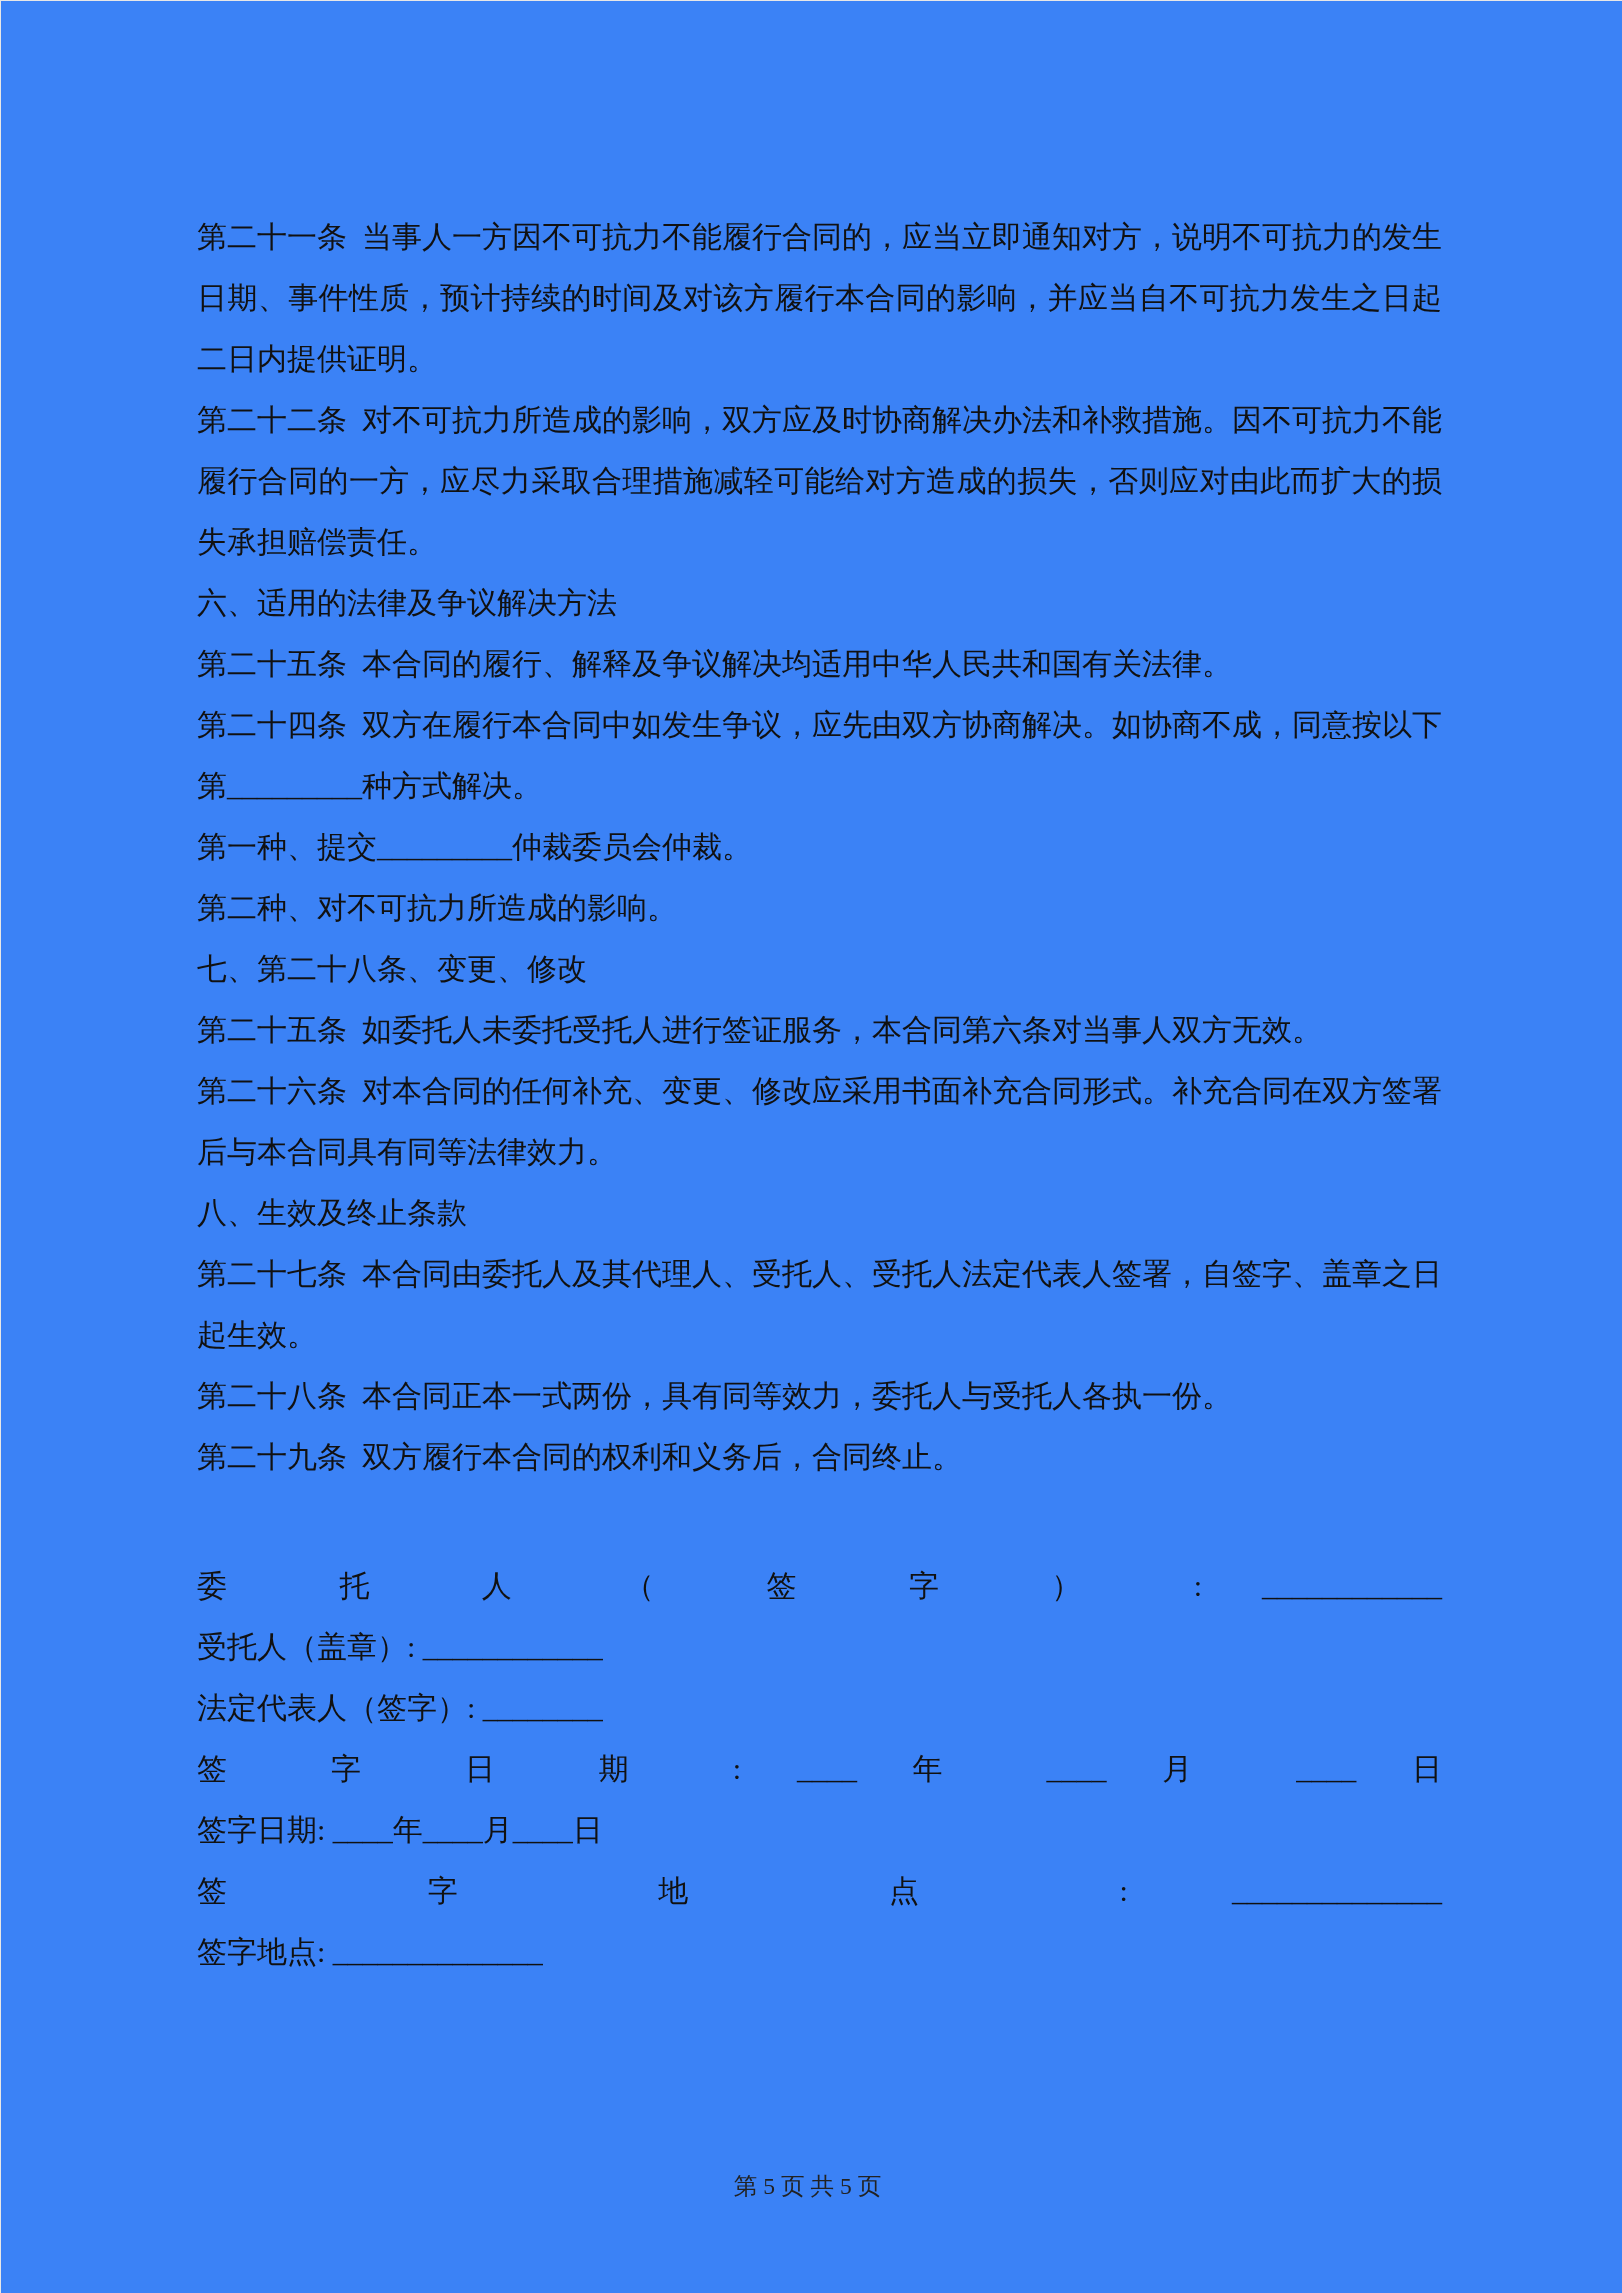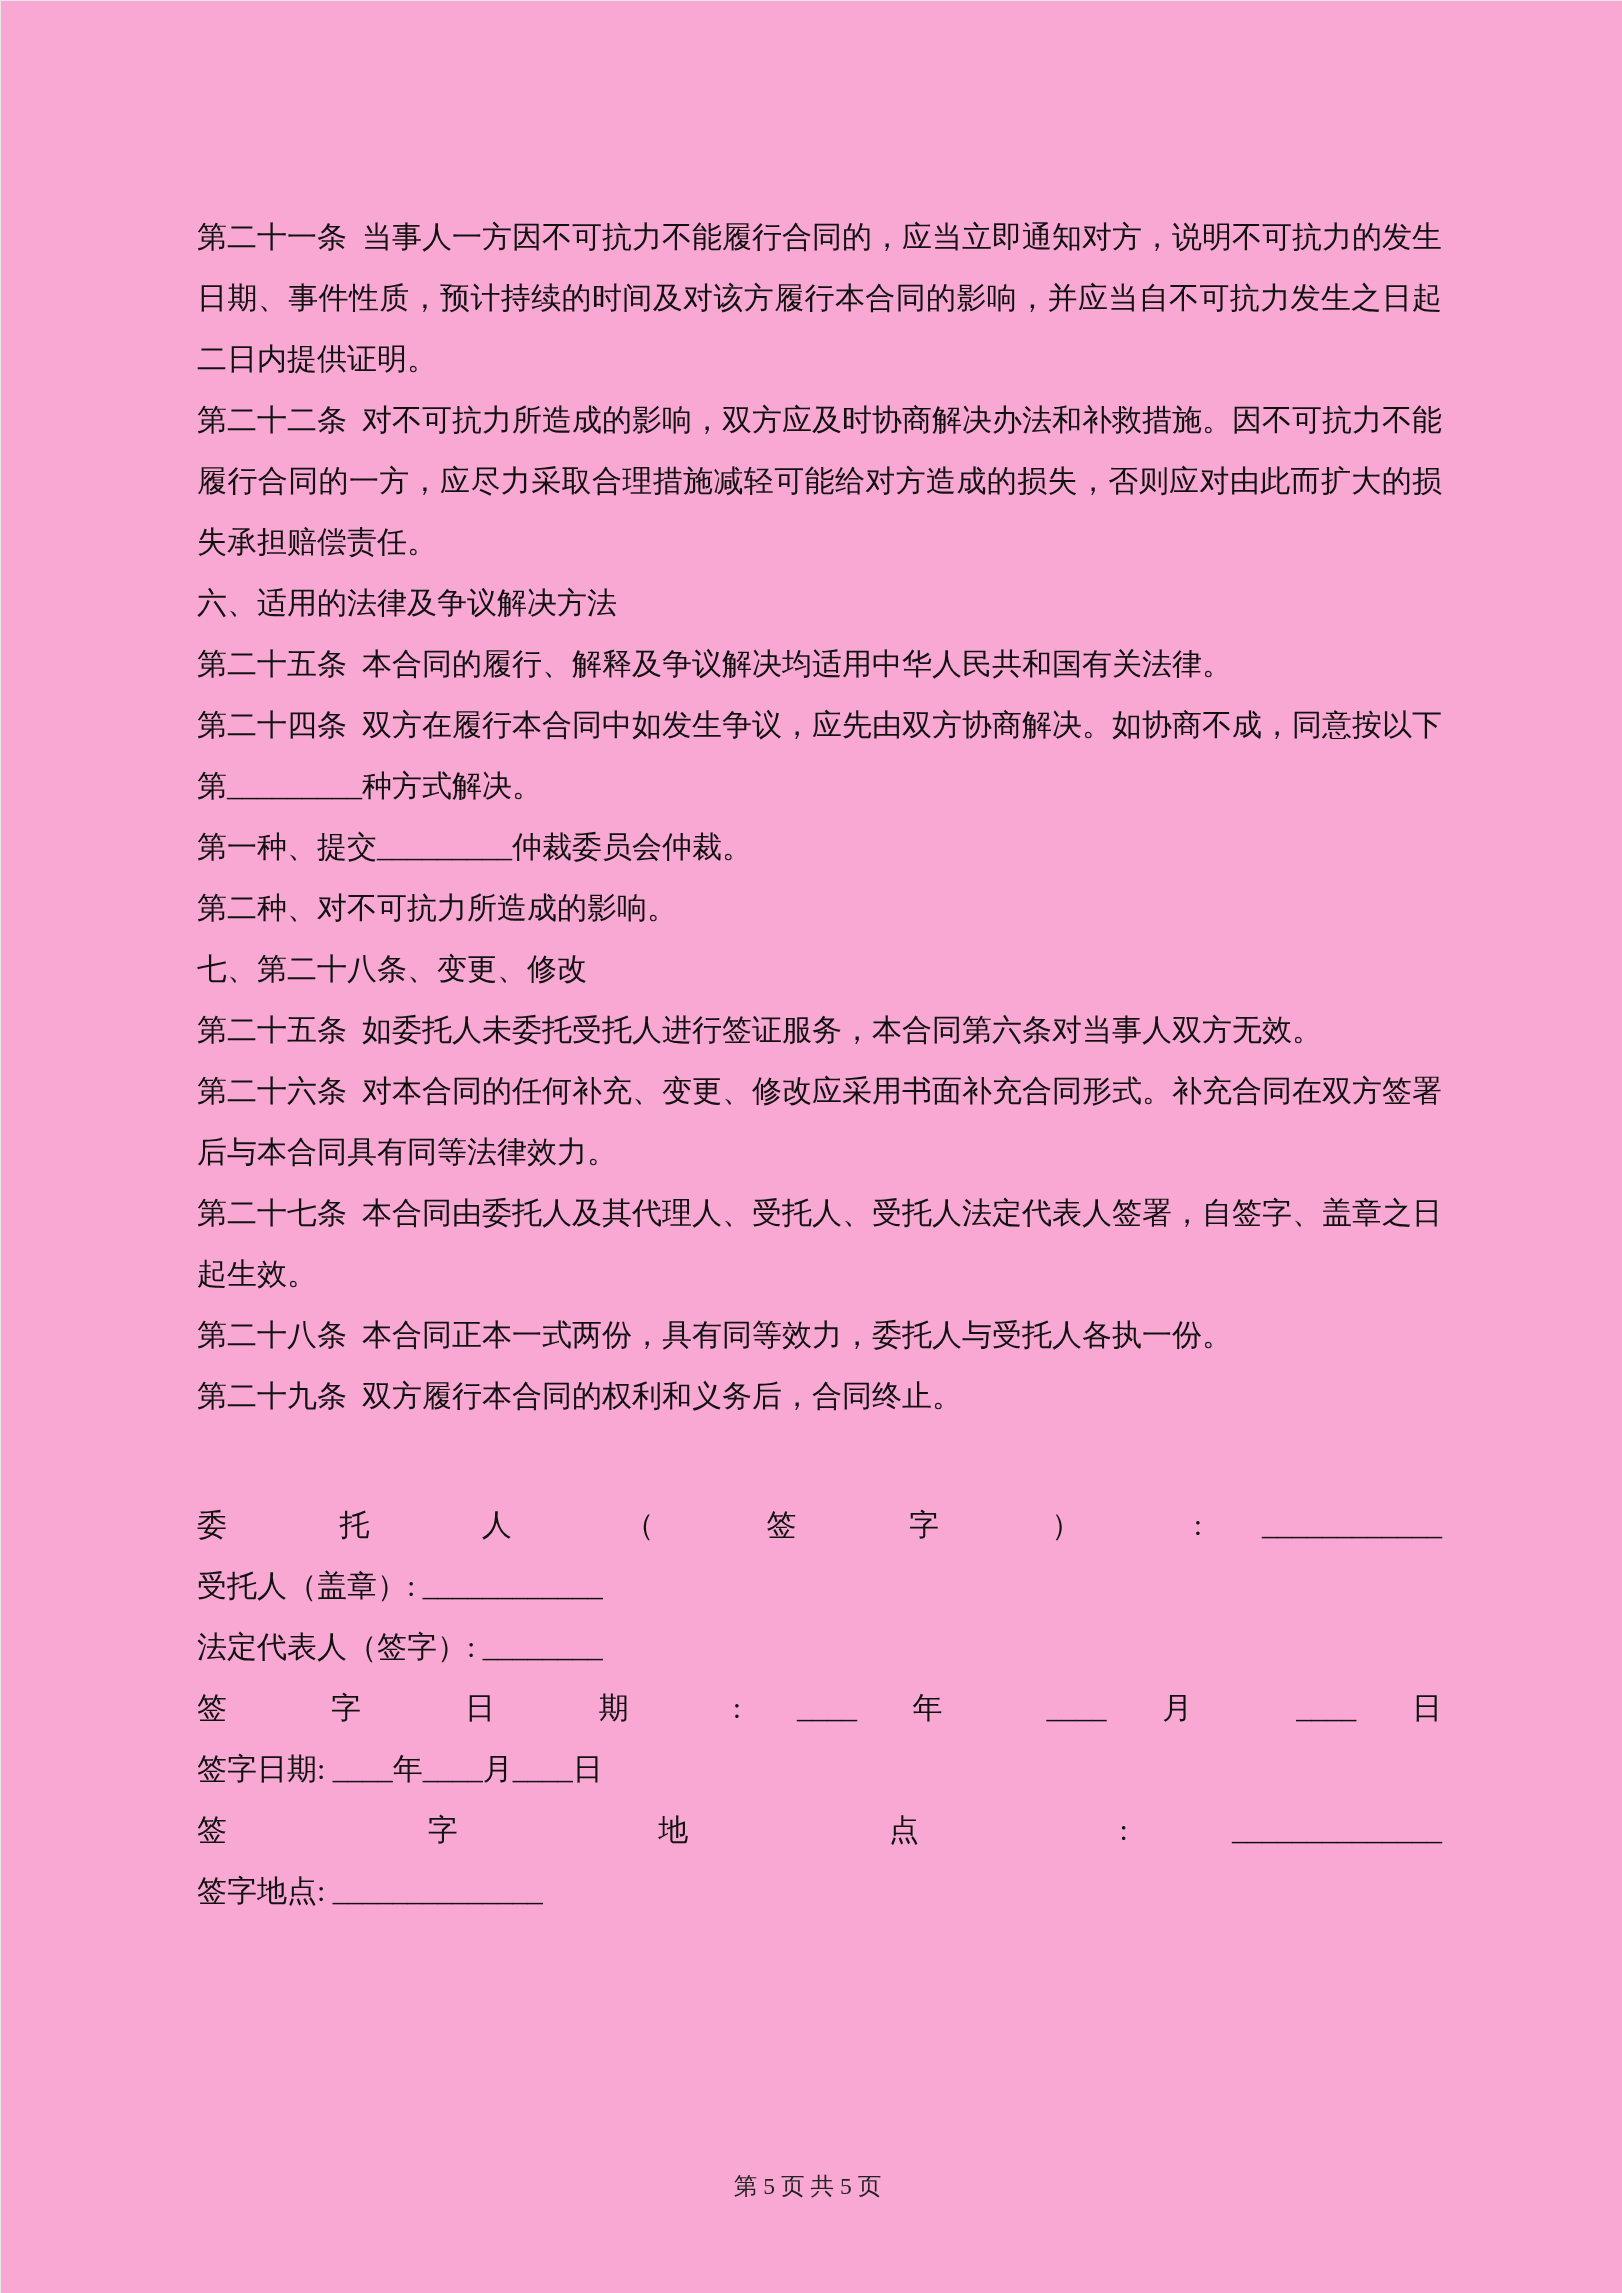--- a/index.html
+++ b/index.html
@@ -5,21 +5,21 @@
   html, body {
     margin: 0;
     padding: 0;
     background: #ffffff;
   }
   .page {
     position: relative;
     width: 1623px;
     height: 2294px;
     margin: 0 auto;
-    background: #f9a8d4;
+    background: #3b82f6;
     box-sizing: border-box;
     border: 0.9px solid #e7e7e7;
     padding: 205px 180px 0 196px;
     font-family: "Liberation Serif", "DejaVu Serif", serif;
     color: #111111;
     overflow: hidden;
   }
   .content {
     width: 100%;
   }
@@ -58,20 +58,21 @@
     <p class="para">第二十一条  当事人一方因不可抗力不能履行合同的，应当立即通知对方，说明不可抗力的发生日期、事件性质，预计持续的时间及对该方履行本合同的影响，并应当自不可抗力发生之日起二日内提供证明。</p>
     <p class="para">第二十二条  对不可抗力所造成的影响，双方应及时协商解决办法和补救措施。因不可抗力不能履行合同的一方，应尽力采取合理措施减轻可能给对方造成的损失，否则应对由此而扩大的损失承担赔偿责任。</p>
     <p class="para">六、适用的法律及争议解决方法</p>
     <p class="para">第二十五条  本合同的履行、解释及争议解决均适用中华人民共和国有关法律。</p>
     <p class="para">第二十四条  双方在履行本合同中如发生争议，应先由双方协商解决。如协商不成，同意按以下第_________种方式解决。</p>
     <p class="para">第一种、提交_________仲裁委员会仲裁。</p>
     <p class="para">第二种、对不可抗力所造成的影响。</p>
     <p class="para">七、第二十八条、变更、修改</p>
     <p class="para">第二十五条  如委托人未委托受托人进行签证服务，本合同第六条对当事人双方无效。</p>
     <p class="para">第二十六条  对本合同的任何补充、变更、修改应采用书面补充合同形式。补充合同在双方签署后与本合同具有同等法律效力。</p>
+    <p class="para">八、生效及终止条款</p>
     <p class="para">第二十七条  本合同由委托人及其代理人、受托人、受托人法定代表人签署，自签字、盖章之日起生效。</p>
     <p class="para">第二十八条  本合同正本一式两份，具有同等效力，委托人与受托人各执一份。</p>
     <p class="para">第二十九条  双方履行本合同的权利和义务后，合同终止。</p>
 
     <div class="sig-block">
       <p class="para justify-last">委 托 人 （ 签 字 ） : ____________</p>
       <p class="para">受托人（盖章）: ____________</p>
       <p class="para">法定代表人（签字）: ________</p>
       <p class="para justify-last">签 字 日 期 : ____ 年 ____ 月 ____ 日</p>
       <p class="para">签字日期: ____年____月____日</p>

